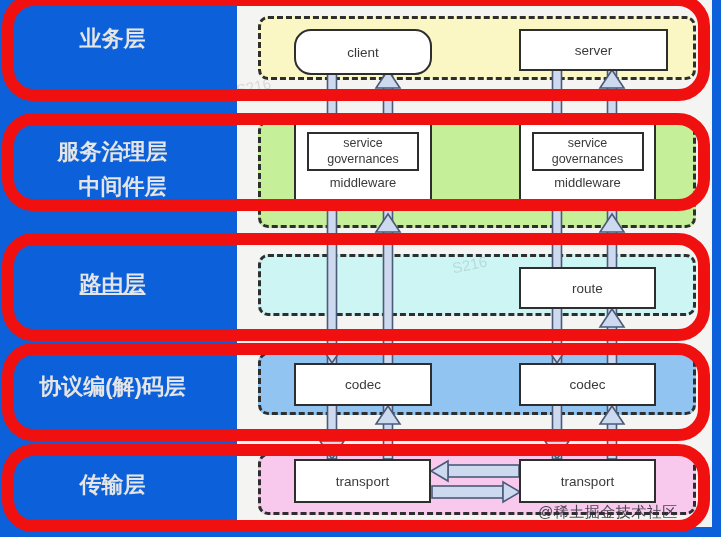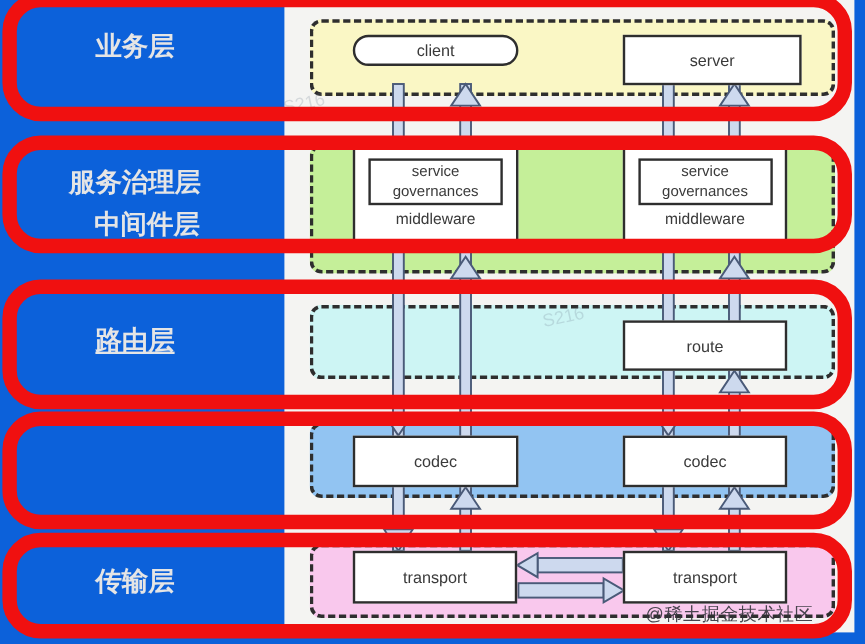--- a/index.html
+++ b/index.html
@@ -25,21 +25,21 @@
   #band-transport {left:258px;top:453px;width:438px;height:62px;}
   
   #arrow-layer{position:absolute;left:0;top:0;z-index:2;}
   
   .node{
     position:absolute;box-sizing:border-box;z-index:3;
     background:#ffffff;border:2px solid #2e2e2e;
     display:flex;align-items:center;justify-content:center;
     font-size:13.5px;color:#3a3a3a;text-align:center;
   }
-  #node-client   {left:294px;top:29px; width:138px;height:26px;border-radius:17px;}
+  #node-client   {left:294px;top:29px; width:138px;height:46px;border-radius:17px;}
   #node-server   {left:519px;top:29px; width:149px;height:42px;}
   .mw-node       {flex-direction:column;justify-content:flex-start;padding-top:8px;}
   #node-mw-left  {left:294px;top:122px;width:138px;height:81px;}
   #node-mw-right {left:519px;top:122px;width:137px;height:81px;}
   .sg-box{
     width:112px;box-sizing:border-box;border:2px solid #2e2e2e;
     font-size:12.5px;line-height:1.25;padding:2px 0;
   }
   .mw-label{margin-top:4px;font-size:13px;}
   #node-route       {left:519px;top:267px;width:137px;height:42px;}
@@ -148,17 +148,18 @@
   <div class="red-row" id="red-row-1" style="border-color: rgb(240, 16, 16);"></div>
   <div class="red-row" id="red-row-2" style="border-color: rgb(240, 16, 16);"></div>
   <div class="red-row" id="red-row-3" style="border-color: rgb(240, 16, 16);"></div>
   <div class="red-row" id="red-row-4" style="border-color: rgb(240, 16, 16);"></div>
   <div class="red-row" id="red-row-5" style="border-color: rgb(240, 16, 16);"></div>
 
   <div class="row-label" id="label-business">业务层</div>
   <div class="row-label" id="label-governance-1">服务治理层</div>
   <div class="row-label" id="label-governance-2">中间件层</div>
   <div class="row-label" id="label-routing">路由层</div>
+  <div class="row-label" id="label-codec">协议编(解)码层</div>
   <div class="row-label" id="label-transport">传输层</div>
 
   <div id="signature">@稀土掘金技术社区</div>
 
 </div>
 
 </body></html>

